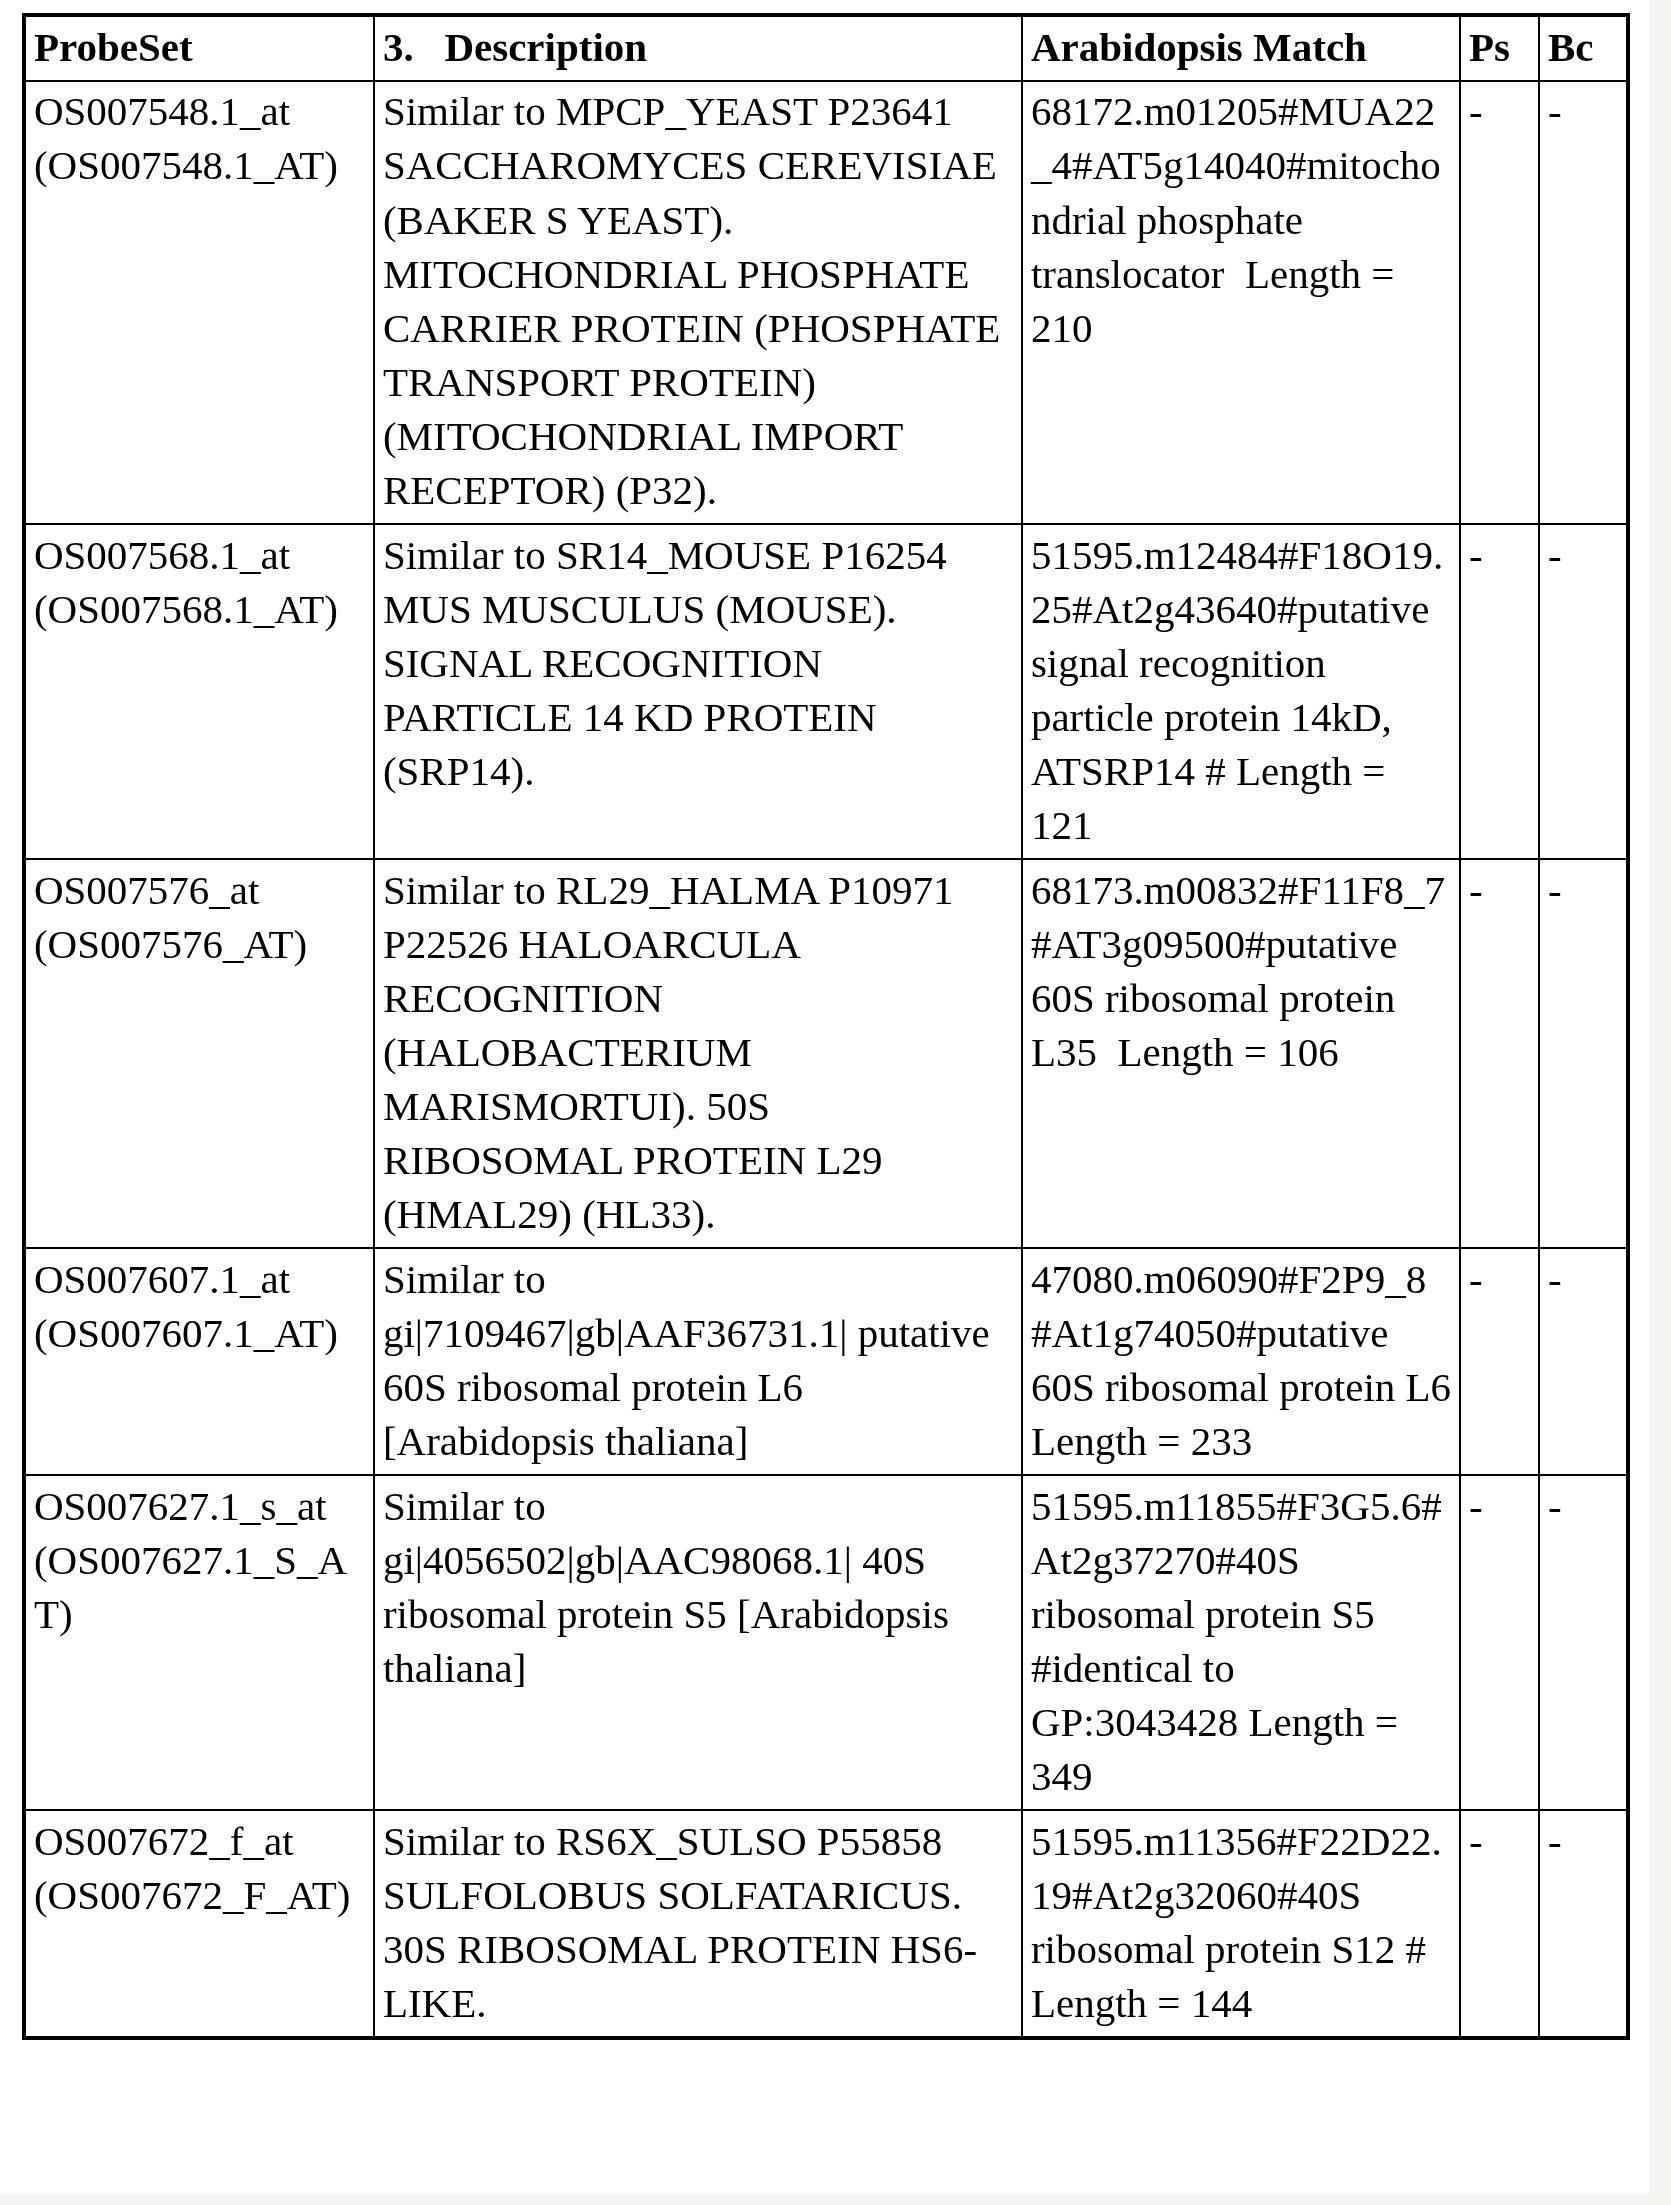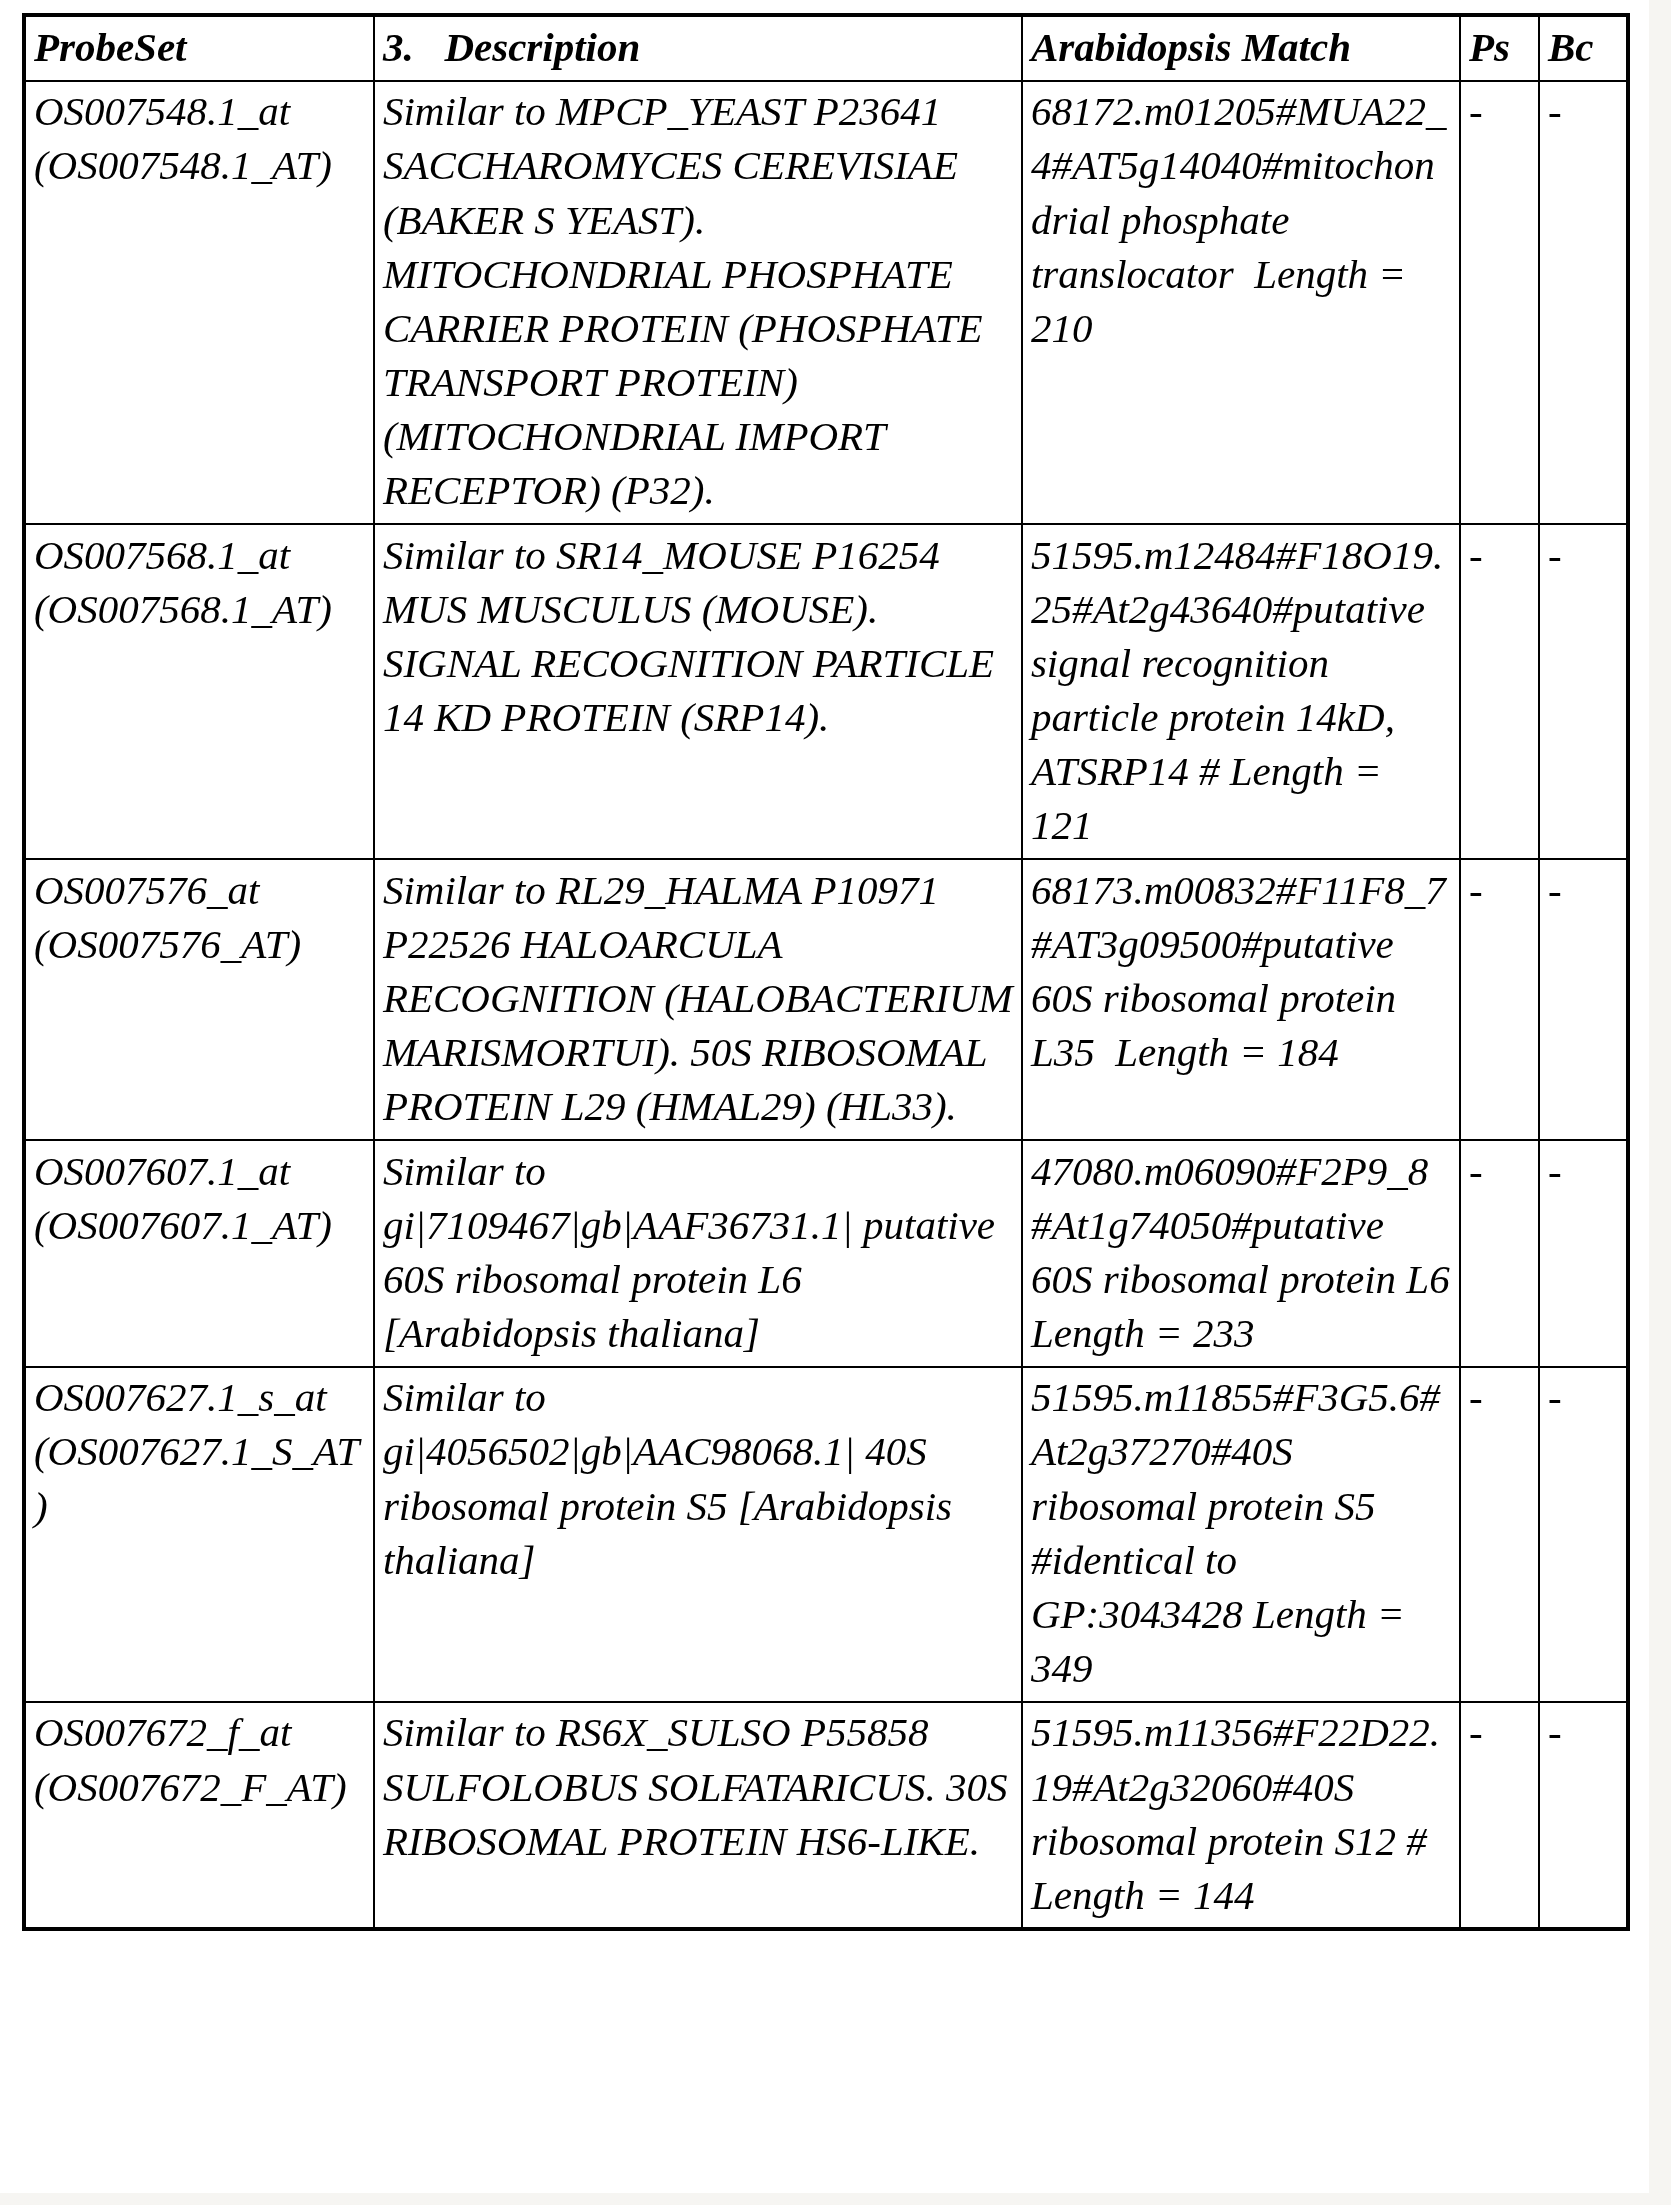--- a/index.html
+++ b/index.html
@@ -32,21 +32,20 @@
   table.probeset-table td {
     border: 2.8px solid #000000;
     vertical-align: top;
     padding: 2.8px 7.5px 5.6px 7.5px;
     font-size: 41px;
     line-height: 1.32;
     white-space: pre-wrap;
     overflow-wrap: break-word;
     word-wrap: break-word;
     text-align: left;
-    font-style: italic;
   }
   table.probeset-table th {
     font-weight: bold;
     height: 48px;
   }
   .col-probeset    { width: 350px; }
   .col-description { width: 648px; }
   .col-match       { width: 438px; }
   .col-ps          { width: 79px;  }
   .col-bc          { width: 89px;  }
@@ -86,21 +85,21 @@
 (OS007568.1_AT)</td>
         <td>Similar to SR14_MOUSE P16254 MUS MUSCULUS (MOUSE). SIGNAL RECOGNITION PARTICLE 14 KD PROTEIN (SRP14).</td>
         <td>51595.m12484#F18O19.25#At2g43640#putative signal recognition particle protein 14kD, ATSRP14 # Length = 121</td>
         <td>-</td>
         <td>-</td>
       </tr>
       <tr>
         <td>OS007576_at
 (OS007576_AT)</td>
         <td>Similar to RL29_HALMA P10971 P22526 HALOARCULA RECOGNITION (HALOBACTERIUM MARISMORTUI). 50S RIBOSOMAL PROTEIN L29 (HMAL29) (HL33).</td>
-        <td>68173.m00832#F11F8_7#AT3g09500#putative 60S ribosomal protein L35  Length = 184</td>
+        <td>68173.m00832#F11F8_7#AT3g09500#putative 60S ribosomal protein L35  Length = 106</td>
         <td>-</td>
         <td>-</td>
       </tr>
       <tr>
         <td>OS007607.1_at
 (OS007607.1_AT)</td>
         <td>Similar to
 gi|7109467|gb|AAF36731.1| putative 60S ribosomal protein L6 [Arabidopsis thaliana]</td>
         <td>47080.m06090#F2P9_8 #At1g74050#putative 60S ribosomal protein L6 Length = 233</td>
         <td>-</td>

